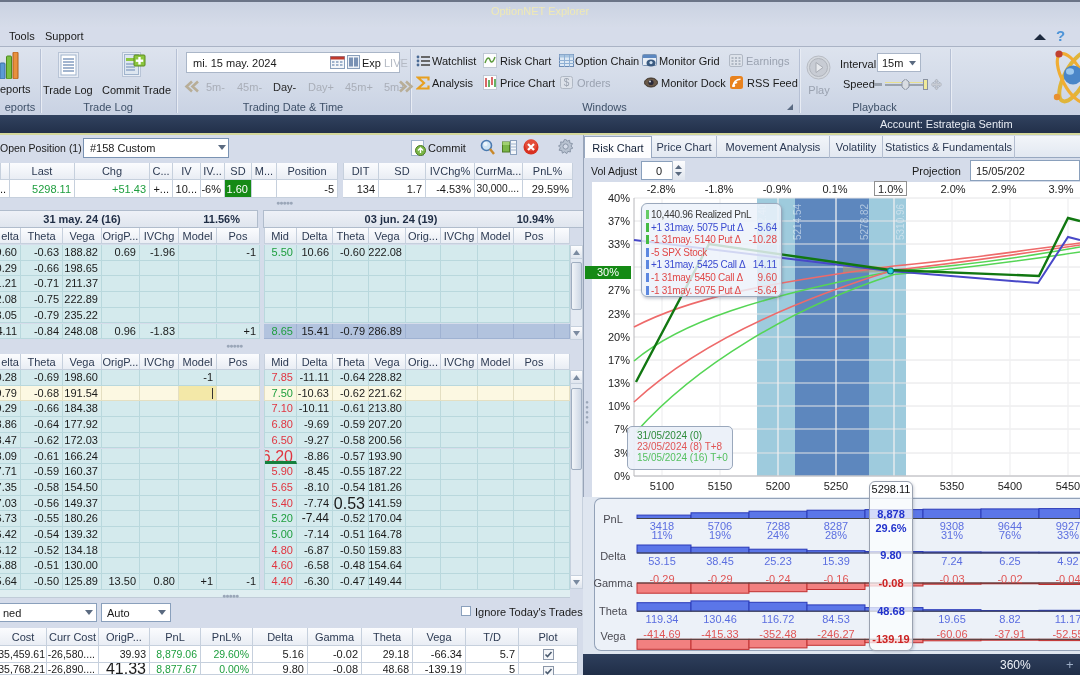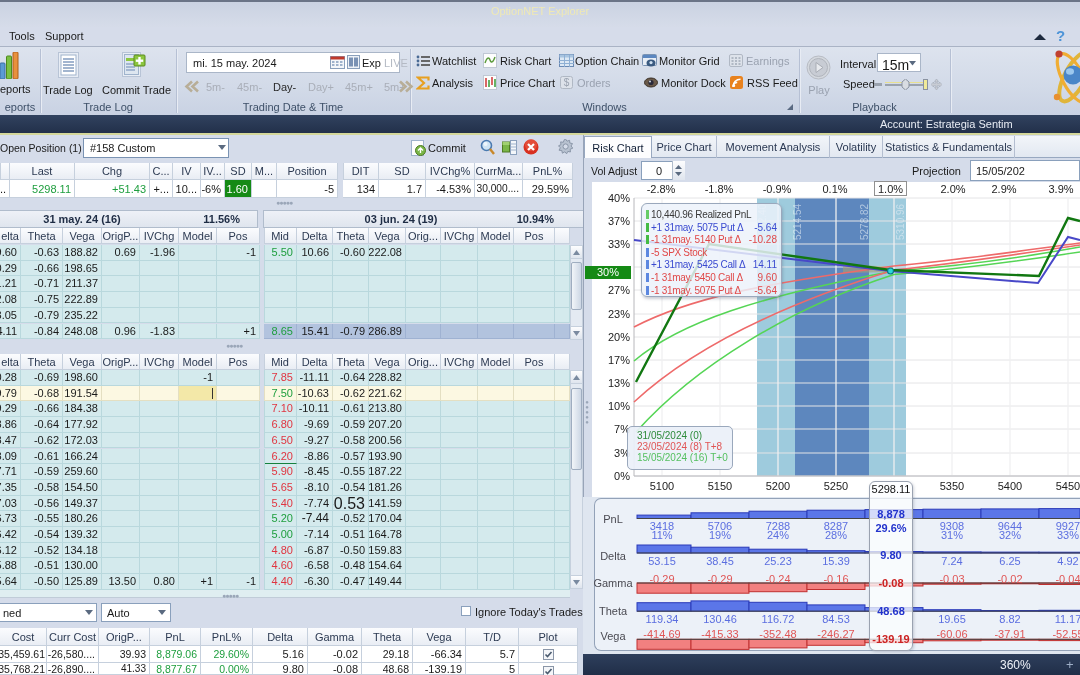--- a/index.html
+++ b/index.html
@@ -198,21 +198,21 @@
   </svg>
 <div class="a" style="left:747px;top:77px;width:90px;height:13px;color:#1a1a1a;font-size:11px;white-space:nowrap">RSS Feed</div>
 <svg class="a" style="left:806px;top:55px" width="25" height="25">
     <circle cx="12.5" cy="12.5" r="11.5" fill="#d4d8de" stroke="#b8bcc4"></circle>
     <circle cx="12.5" cy="12.5" r="9" fill="#c8ccd4" stroke="#b0b4bc"></circle>
     <path d="M10 7.5 L17 12.5 L10 17.5 Z" fill="#e8eaee" stroke="#a8acb4"></path>
   </svg>
 <div class="a" style="left:806px;top:84px;width:26px;height:12px;color:#9aa2b0;font-size:11px;text-align:center">Play</div>
 <div class="a" style="left:840px;top:58px;width:36px;height:13px;font-size:11px">Interval</div>
 <div class="a" style="left:877px;top:53px;width:44px;height:19px;background:#fff;border:1px solid #aab6c8"></div>
-<div class="a" style="left:882px;top:57px;width:26px;height:12px;font-size:14px">15m</div>
+<div class="a" style="left:882px;top:57px;width:26px;height:12px;font-size:11px">15m</div>
 <svg class="a" style="left:909px;top:61px" width="7" height="5">
     <path d="M0 0 L7 0 L3.5 4.5 Z" fill="#5a6a80"></path>
   </svg>
 <div class="a" style="left:843px;top:78px;width:40px;height:13px;font-size:11px">Speed</div>
 <div class="a" style="left:874px;top:83px;width:8px;height:3px;background:#9aa2ae"></div>
 <div class="a" style="left:885px;top:84px;width:40px;height:2px;background:#9aa2ae"></div>
 <div class="a" style="left:885px;top:82px;width:40px;height:1px;background:#e8e090"></div>
 <svg class="a" style="left:901px;top:79px" width="9" height="11">
     <path d="M4.5 0 L8 3 L8 8 L4.5 11 L1 8 L1 3 Z" fill="#d8dce2" stroke="#8a92a0"></path>
   </svg>
@@ -924,21 +924,21 @@
   </div>
 <div class="a" style="left:140px;top:448.49999999999994px;width:39px;height:15.7px;background:#d4eaed;border-right:1px solid #b9d8dd;border-bottom:1px solid #b9d8dd;font-size:11px;overflow:hidden">
     <span style="position:absolute;right:3px;top:0;white-space:nowrap;line-height:15.7px"></span>
   </div>
 <div class="a" style="left:179px;top:448.49999999999994px;width:38px;height:15.7px;background:#d4eaed;border-right:1px solid #b9d8dd;border-bottom:1px solid #b9d8dd;font-size:11px;overflow:hidden">
     <span style="position:absolute;right:3px;top:0;white-space:nowrap;line-height:15.7px"></span>
   </div>
 <div class="a" style="left:217px;top:448.49999999999994px;width:43px;height:15.7px;background:#d4eaed;border-right:1px solid #b9d8dd;border-bottom:1px solid #b9d8dd;font-size:11px;overflow:hidden">
     <span style="position:absolute;right:3px;top:0;white-space:nowrap;line-height:15.7px"></span>
   </div>
-<div class="a" style="left:264px;top:448.49999999999994px;width:33px;height:15.7px;background:#d4eaed;border-right:1px solid #b9d8dd;border-bottom:1px solid #15803d;color:#e03540;font-size:11px;overflow:hidden">
+<div class="a" style="left:264px;top:448.49999999999994px;width:33px;height:15.7px;background:#d4eaed;border-right:1px solid #b9d8dd;border-bottom:3px solid #15803d;color:#e03540;font-size:16px;overflow:hidden">
     <span style="position:absolute;right:3px;top:0;white-space:nowrap;line-height:15.7px">6.20</span>
   </div>
 <div class="a" style="left:297px;top:448.49999999999994px;width:36px;height:15.7px;background:#d4eaed;border-right:1px solid #b9d8dd;border-bottom:1px solid #b9d8dd;color:#1a1a1a;font-size:11px;overflow:hidden">
     <span style="position:absolute;right:3px;top:0;white-space:nowrap;line-height:15.7px">-8.86</span>
   </div>
 <div class="a" style="left:333px;top:448.49999999999994px;width:36px;height:15.7px;background:#d4eaed;border-right:1px solid #b9d8dd;border-bottom:1px solid #b9d8dd;color:#1a1a1a;font-size:11px;overflow:hidden">
     <span style="position:absolute;right:3px;top:0;white-space:nowrap;line-height:15.7px">-0.57</span>
   </div>
 <div class="a" style="left:369px;top:448.49999999999994px;width:37px;height:15.7px;background:#d4eaed;border-right:1px solid #b9d8dd;border-bottom:1px solid #b9d8dd;color:#1a1a1a;font-size:11px;overflow:hidden">
     <span style="position:absolute;right:3px;top:0;white-space:nowrap;line-height:15.7px">193.90</span>
@@ -959,21 +959,21 @@
     <span style="position:absolute;right:3px;top:0;white-space:nowrap;line-height:15.7px"></span>
   </div>
 <div class="a" style="left:264px;top:448.49999999999994px;width:1px;height:15.7px;background:#b9d8dd"></div>
 <div class="a" style="left:0px;top:464.19999999999993px;width:21px;height:15.7px;background:#d4eaed;border-right:1px solid #b9d8dd;border-bottom:1px solid #b9d8dd;font-size:11px;overflow:hidden">
     <span style="position:absolute;right:3px;top:0;white-space:nowrap;line-height:15.7px">7.71</span>
   </div>
 <div class="a" style="left:21px;top:464.19999999999993px;width:42px;height:15.7px;background:#d4eaed;border-right:1px solid #b9d8dd;border-bottom:1px solid #b9d8dd;font-size:11px;overflow:hidden">
     <span style="position:absolute;right:3px;top:0;white-space:nowrap;line-height:15.7px">-0.59</span>
   </div>
 <div class="a" style="left:63px;top:464.19999999999993px;width:39px;height:15.7px;background:#d4eaed;border-right:1px solid #b9d8dd;border-bottom:1px solid #b9d8dd;font-size:11px;overflow:hidden">
-    <span style="position:absolute;right:3px;top:0;white-space:nowrap;line-height:15.7px">259.60</span>
+    <span style="position:absolute;right:3px;top:0;white-space:nowrap;line-height:15.7px">160.37</span>
   </div>
 <div class="a" style="left:102px;top:464.19999999999993px;width:38px;height:15.7px;background:#d4eaed;border-right:1px solid #b9d8dd;border-bottom:1px solid #b9d8dd;font-size:11px;overflow:hidden">
     <span style="position:absolute;right:3px;top:0;white-space:nowrap;line-height:15.7px"></span>
   </div>
 <div class="a" style="left:140px;top:464.19999999999993px;width:39px;height:15.7px;background:#d4eaed;border-right:1px solid #b9d8dd;border-bottom:1px solid #b9d8dd;font-size:11px;overflow:hidden">
     <span style="position:absolute;right:3px;top:0;white-space:nowrap;line-height:15.7px"></span>
   </div>
 <div class="a" style="left:179px;top:464.19999999999993px;width:38px;height:15.7px;background:#d4eaed;border-right:1px solid #b9d8dd;border-bottom:1px solid #b9d8dd;font-size:11px;overflow:hidden">
     <span style="position:absolute;right:3px;top:0;white-space:nowrap;line-height:15.7px"></span>
   </div>
@@ -1430,21 +1430,21 @@
 <svg class="a" style="left:543px;top:649px" width="11" height="11">
     <rect x="0.5" y="0.5" width="10" height="10" fill="#f4f6f9" stroke="#8a96a8"></rect>
     <path d="M2.5 5.5 L4.5 7.5 L8.5 3" fill="none" stroke="#4a5a6e" stroke-width="1.6"></path>
   </svg>
 <div class="a" style="left:0px;top:663px;width:47px;height:12px;background:#fff;border-right:1px solid #c6d0dd;border-bottom:1px solid #c6d0dd;color:#1a1a1a;font-size:10.5px;overflow:hidden">
     <span style="position:absolute;right:1px;top:0;white-space:nowrap;line-height:12px">35,768.21</span>
   </div>
 <div class="a" style="left:47px;top:663px;width:52px;height:12px;background:#fff;border-right:1px solid #c6d0dd;border-bottom:1px solid #c6d0dd;color:#1a1a1a;font-size:10.5px;overflow:hidden">
     <span style="position:absolute;right:3px;top:0;white-space:nowrap;line-height:12px">-26,890....</span>
   </div>
-<div class="a" style="left:99px;top:663px;width:51px;height:12px;background:#fff;border-right:1px solid #c6d0dd;border-bottom:1px solid #c6d0dd;color:#1a1a1a;font-size:10px;overflow:hidden">
+<div class="a" style="left:99px;top:663px;width:51px;height:12px;background:#fff;border-right:1px solid #c6d0dd;border-bottom:1px solid #c6d0dd;color:#1a1a1a;font-size:16px;overflow:hidden">
     <span style="position:absolute;right:3px;top:0;white-space:nowrap;line-height:12px">41.33</span>
   </div>
 <div class="a" style="left:150px;top:663px;width:51px;height:12px;background:#fff;border-right:1px solid #c6d0dd;border-bottom:1px solid #c6d0dd;color:#1e9e3e;font-size:10.5px;overflow:hidden">
     <span style="position:absolute;right:3px;top:0;white-space:nowrap;line-height:12px">8,877.67</span>
   </div>
 <div class="a" style="left:201px;top:663px;width:52px;height:12px;background:#fff;border-right:1px solid #c6d0dd;border-bottom:1px solid #c6d0dd;color:#1e9e3e;font-size:10.5px;overflow:hidden">
     <span style="position:absolute;right:3px;top:0;white-space:nowrap;line-height:12px">0.00%</span>
   </div>
 <div class="a" style="left:253px;top:663px;width:55px;height:12px;background:#fff;border-right:1px solid #c6d0dd;border-bottom:1px solid #c6d0dd;color:#1a1a1a;font-size:11px;overflow:hidden">
     <span style="position:absolute;right:3px;top:0;white-space:nowrap;line-height:12px">9.80</span>
@@ -1645,21 +1645,21 @@
 <div class="a" style="left:636px;top:528.5px;width:52px;height:11px;text-align:center;color:#5b6ee0;font-size:11px">11%</div>
 <div class="a" style="left:694px;top:520px;width:52px;height:11px;text-align:center;color:#5b6ee0;font-size:11px">5706</div>
 <div class="a" style="left:694px;top:528.5px;width:52px;height:11px;text-align:center;color:#5b6ee0;font-size:11px">19%</div>
 <div class="a" style="left:752px;top:520px;width:52px;height:11px;text-align:center;color:#5b6ee0;font-size:11px">7288</div>
 <div class="a" style="left:752px;top:528.5px;width:52px;height:11px;text-align:center;color:#5b6ee0;font-size:11px">24%</div>
 <div class="a" style="left:810px;top:520px;width:52px;height:11px;text-align:center;color:#5b6ee0;font-size:11px">8287</div>
 <div class="a" style="left:810px;top:528.5px;width:52px;height:11px;text-align:center;color:#5b6ee0;font-size:11px">28%</div>
 <div class="a" style="left:926px;top:520px;width:52px;height:11px;text-align:center;color:#5b6ee0;font-size:11px">9308</div>
 <div class="a" style="left:926px;top:528.5px;width:52px;height:11px;text-align:center;color:#5b6ee0;font-size:11px">31%</div>
 <div class="a" style="left:984px;top:520px;width:52px;height:11px;text-align:center;color:#5b6ee0;font-size:11px">9644</div>
-<div class="a" style="left:984px;top:528.5px;width:52px;height:11px;text-align:center;color:#5b6ee0;font-size:11px">32%</div>
+<div class="a" style="left:984px;top:528.5px;width:52px;height:11px;text-align:center;color:#5b6ee0;font-size:11px">76%</div>
 <div class="a" style="left:1042px;top:520px;width:52px;height:11px;text-align:center;color:#5b6ee0;font-size:11px">9927</div>
 <div class="a" style="left:1042px;top:528.5px;width:52px;height:11px;text-align:center;color:#5b6ee0;font-size:11px">33%</div>
 <div class="a" style="left:635px;top:555px;width:54px;height:11px;text-align:center;color:#5b6ee0;font-size:11px">53.15</div>
 <div class="a" style="left:693px;top:555px;width:54px;height:11px;text-align:center;color:#5b6ee0;font-size:11px">38.45</div>
 <div class="a" style="left:751px;top:555px;width:54px;height:11px;text-align:center;color:#5b6ee0;font-size:11px">25.23</div>
 <div class="a" style="left:809px;top:555px;width:54px;height:11px;text-align:center;color:#5b6ee0;font-size:11px">15.39</div>
 <div class="a" style="left:925px;top:555px;width:54px;height:11px;text-align:center;color:#5b6ee0;font-size:11px">7.24</div>
 <div class="a" style="left:983px;top:555px;width:54px;height:11px;text-align:center;color:#5b6ee0;font-size:11px">6.25</div>
 <div class="a" style="left:1041px;top:555px;width:54px;height:11px;text-align:center;color:#5b6ee0;font-size:11px">4.92</div>
 <div class="a" style="left:635px;top:573px;width:54px;height:11px;text-align:center;color:#e05555;font-size:11px">-0.29</div>

